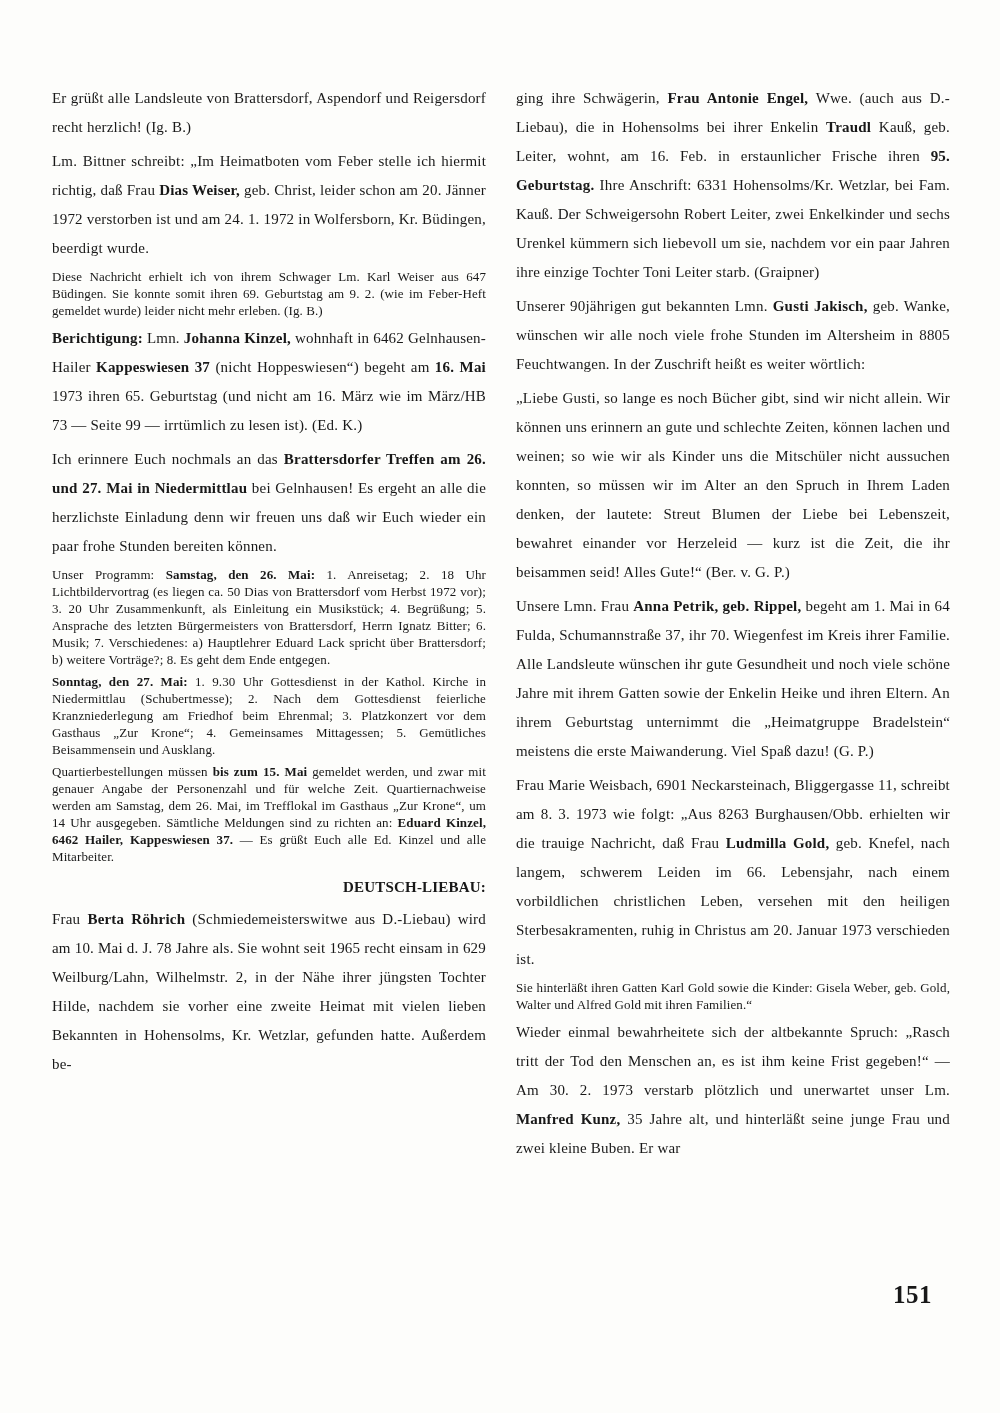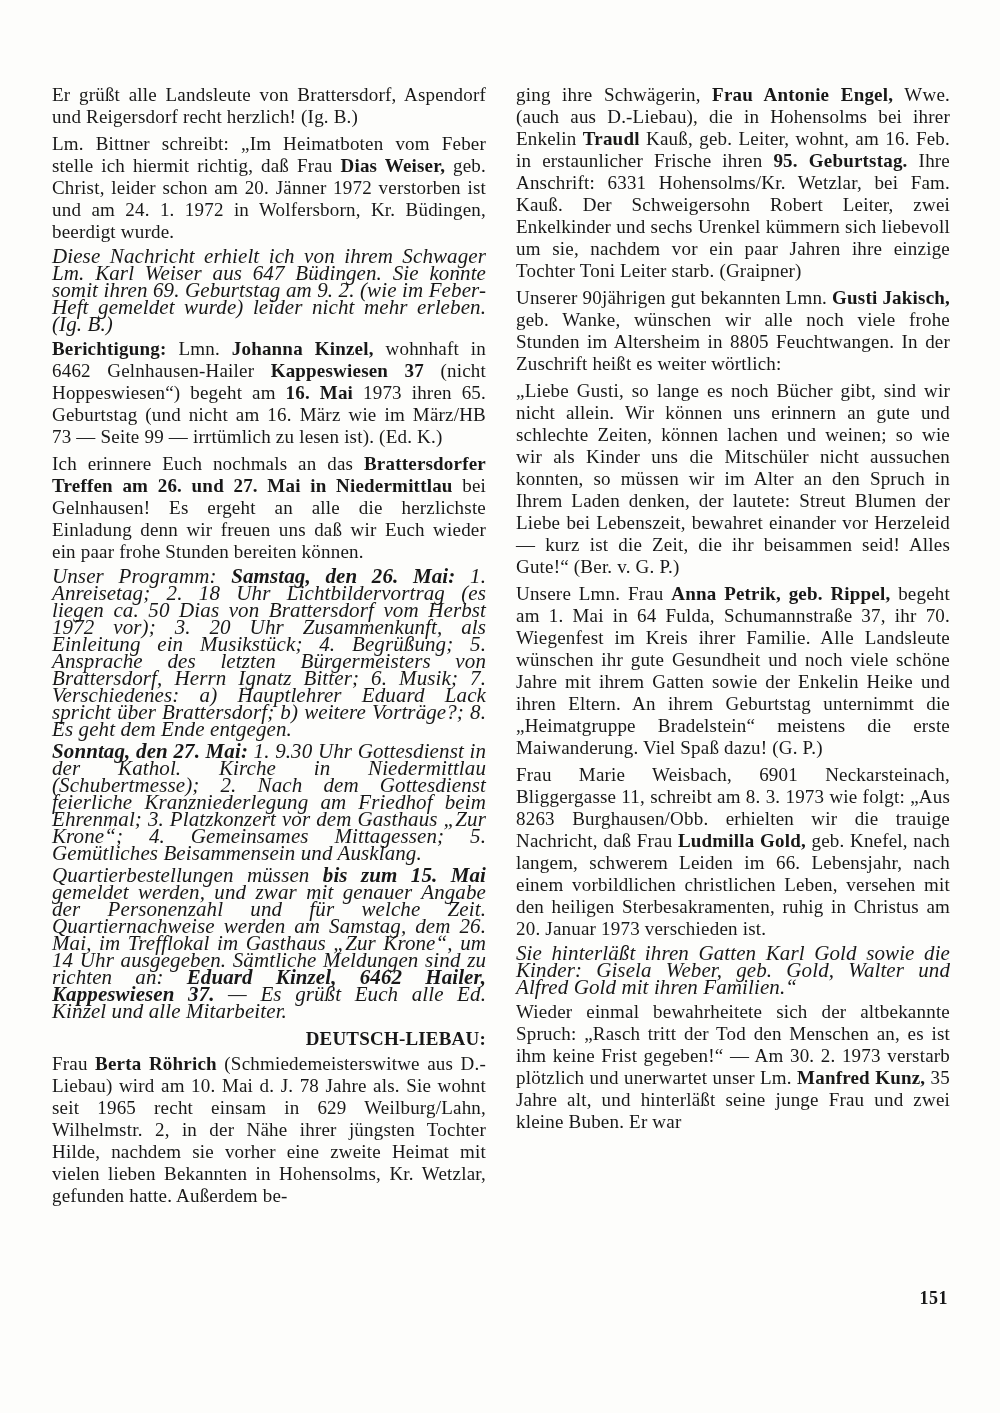--- a/index.html
+++ b/index.html
@@ -26,44 +26,43 @@
     gap: 30px;
   }
   .column {
     width: 434px;
     text-align: justify;
     hyphens: auto;
     -webkit-hyphens: auto;
   }
   p.para {
     margin: 0 0 5px 0;
-    font-size: 19px;
-    line-height: 22px;
+    font-size: 15px;
+    line-height: 29px;
     letter-spacing: 0.2px;
   }
   p.para.small {
-    font-size: 21px;
+    font-size: 13px;
     line-height: 17px;
     margin-bottom: 5px;
     letter-spacing: 0.1px;
-    font-style: italic;
   }
   p.para.heading {
     font-weight: bold;
     text-align: right;
     margin: 8px 0 3px 0;
   }
   .seg.bold {
     font-weight: bold;
   }
   .page-number {
     position: absolute;
-    right: 52px;
+    right: 68px;
     bottom: 104px;
-    font-size: 18px;
+    font-size: 25px;
     font-weight: bold;
     letter-spacing: 0.5px;
   }
 </style>
 </head>
 <body>
 
 <div class="sheet">
   <div class="columns">
     <div class="column">

